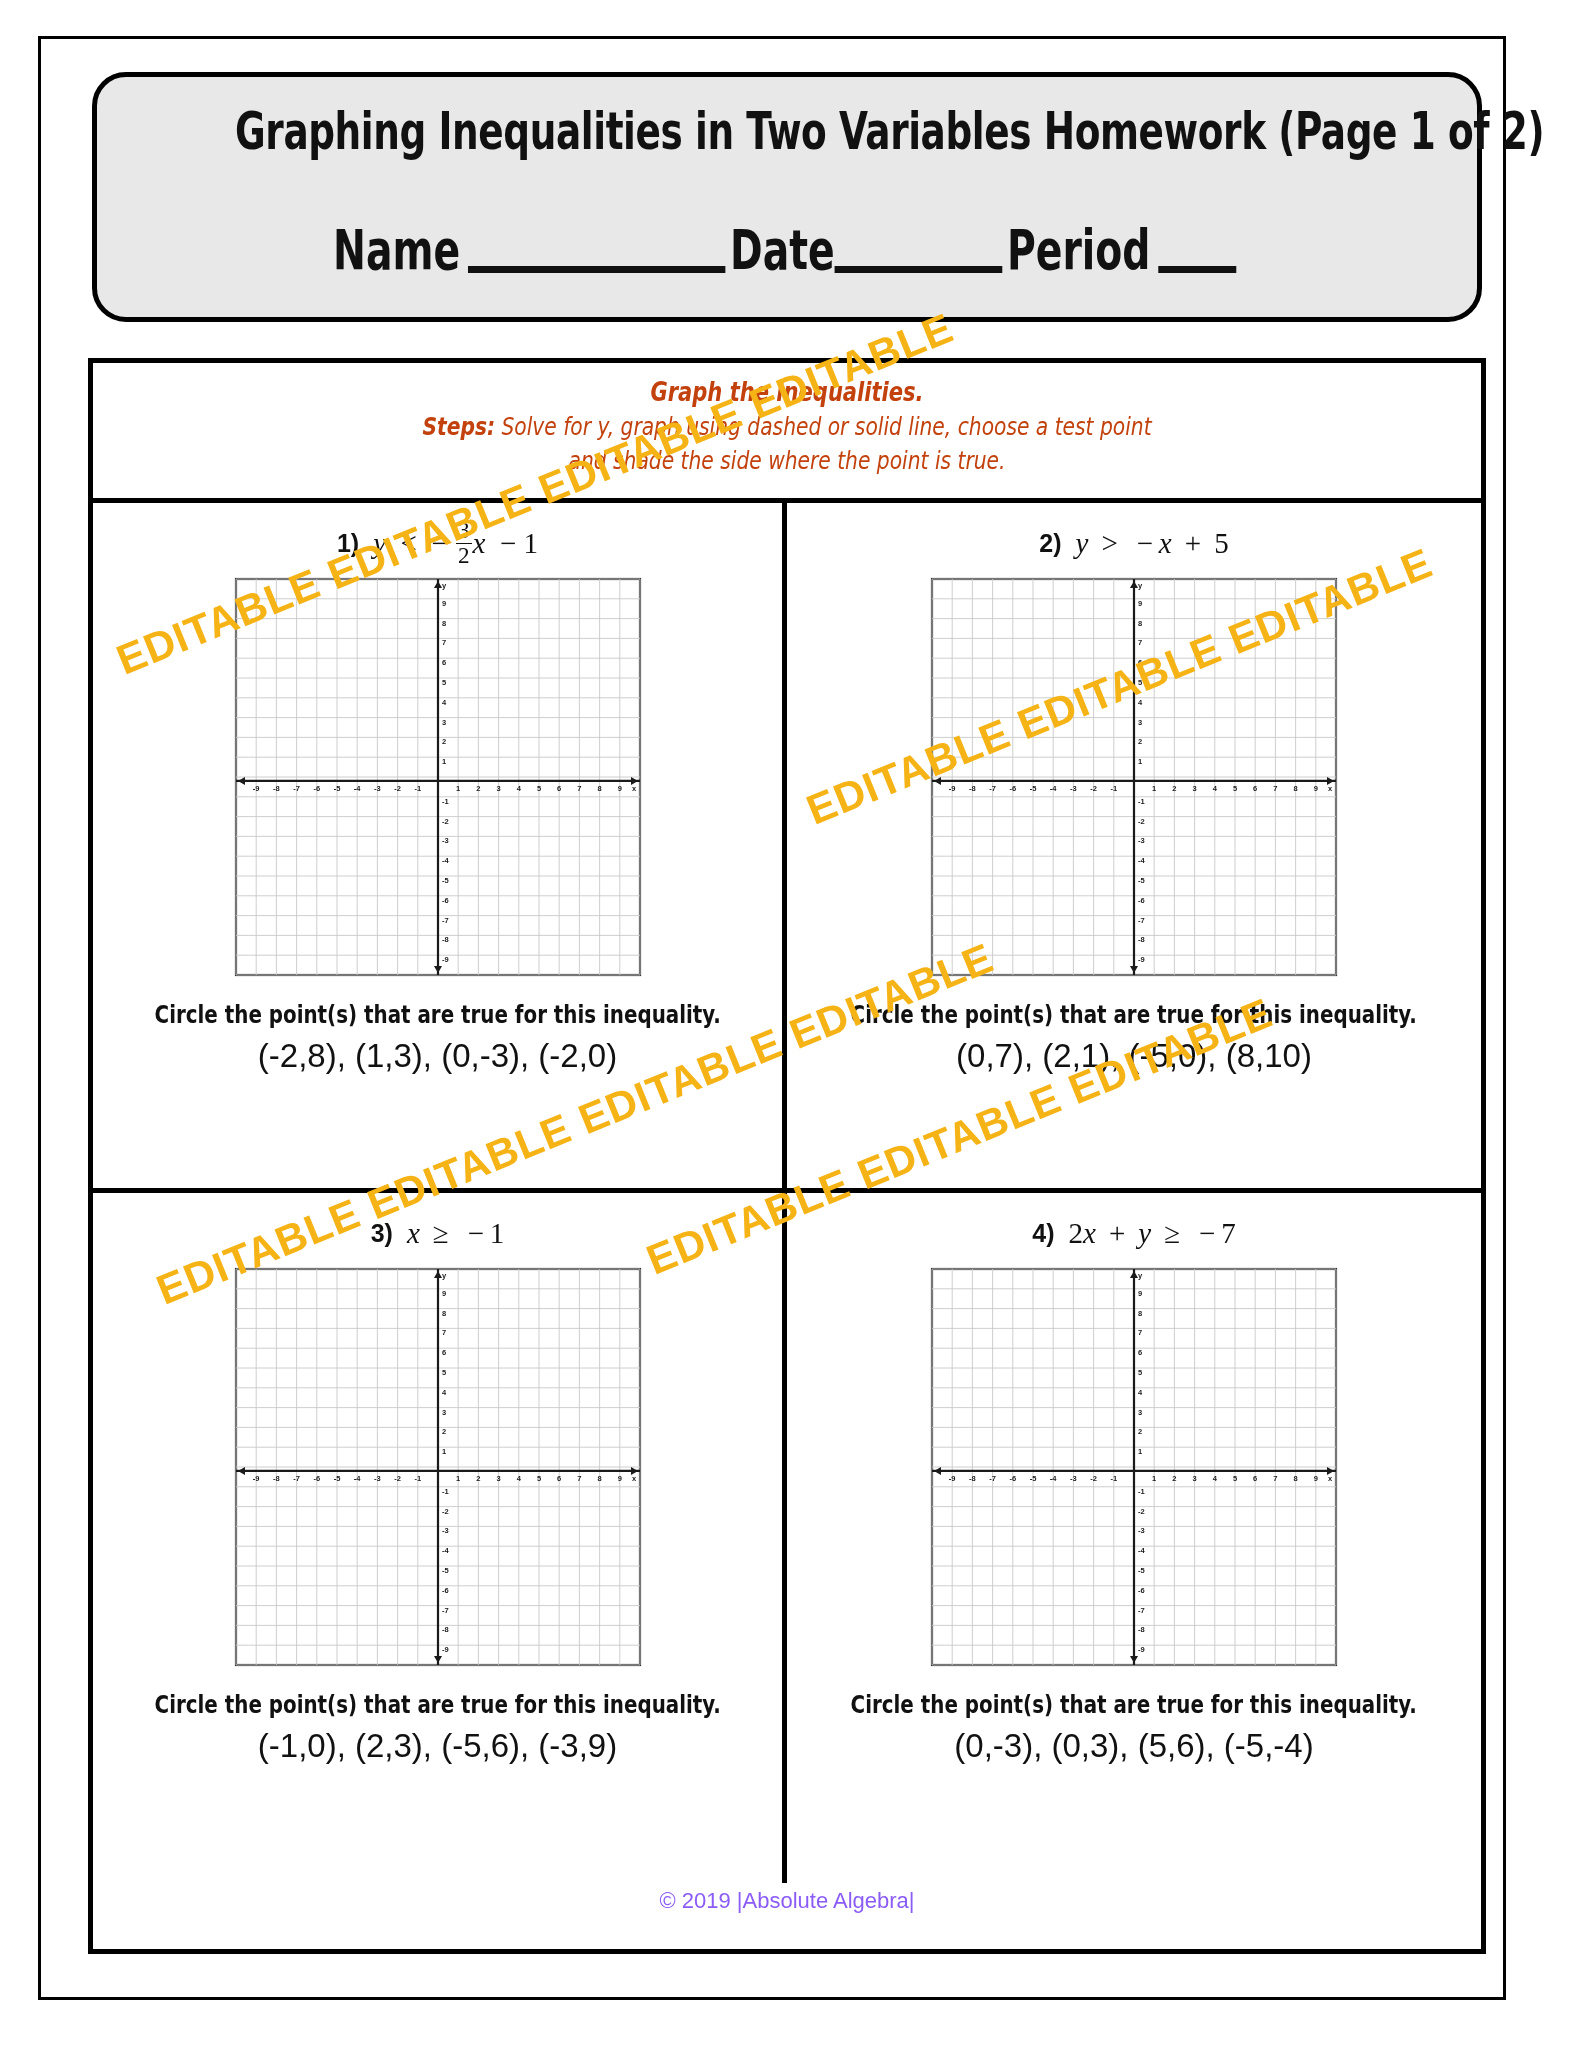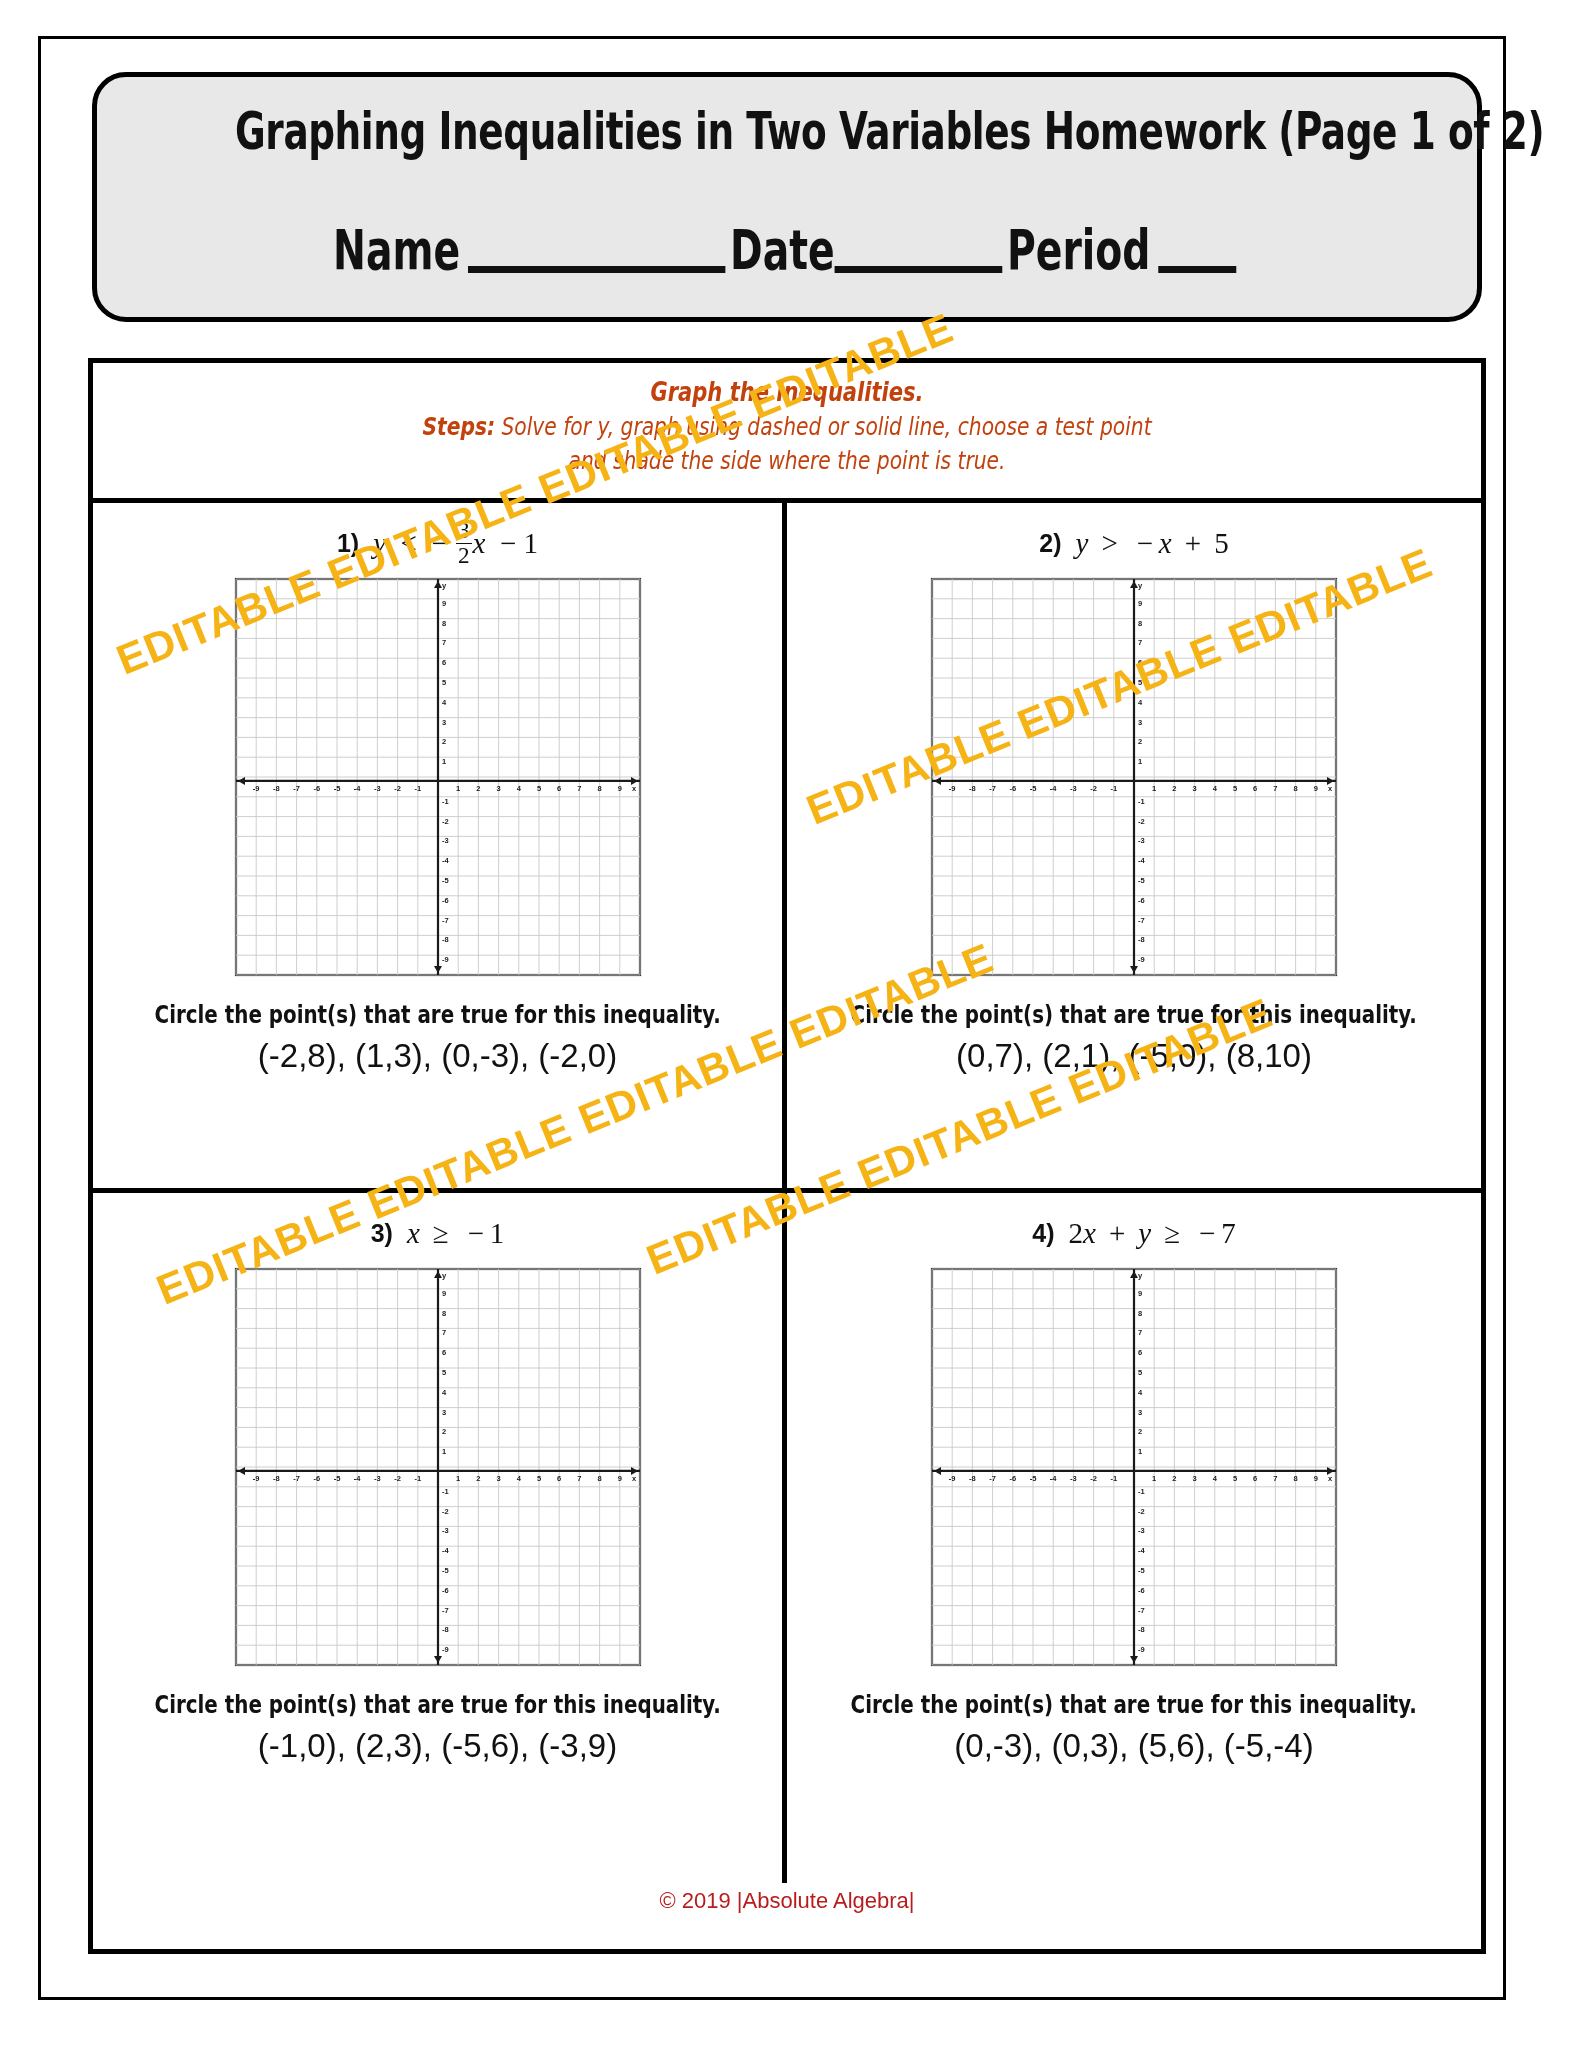--- a/index.html
+++ b/index.html
@@ -195,21 +195,21 @@
   }
 
   
   #footer {
     position: absolute;
     left: 0; top: 1525px;
     width: 100%;
     text-align: center;
     font-family: "Liberation Sans", sans-serif;
     font-size: 22px;
-    color: #b91c1c;
+    color: #8b5cf6;
   }
 
   
   .wm {
     position: absolute;
     font-family: "Liberation Sans", sans-serif;
     font-weight: bold;
     font-size: 42px;
     color: #f5b315;
     white-space: nowrap;

